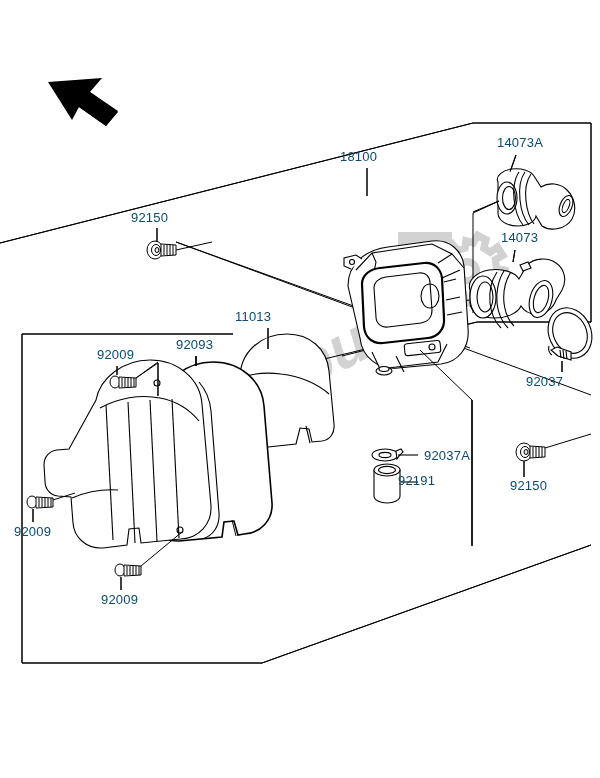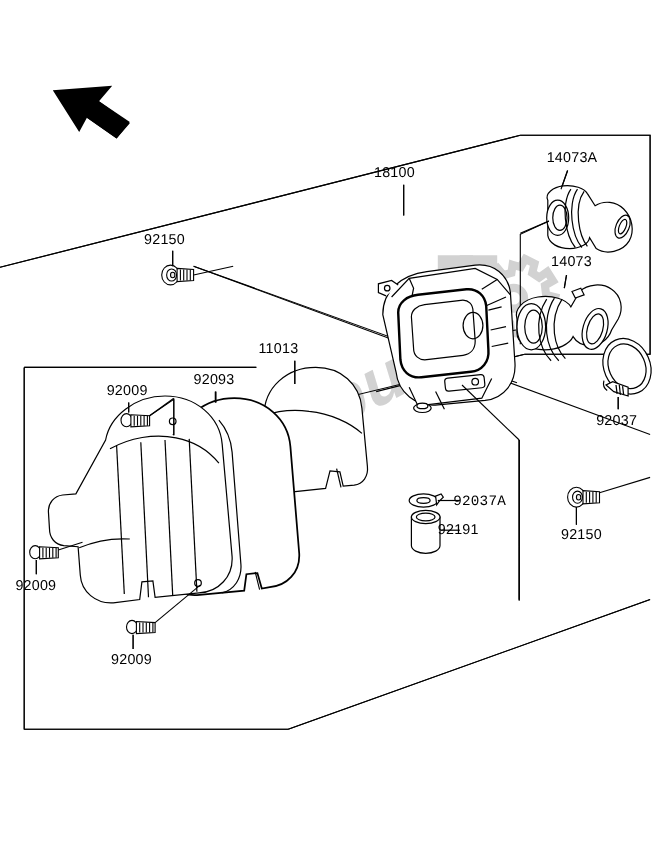--- a/index.html
+++ b/index.html
@@ -21,21 +21,21 @@
   #stage svg {
     position: absolute;
     left: 0;
     top: 0;
   }
   .lbl {
     position: absolute;
     font-family: "Liberation Sans", sans-serif;
     font-size: 13px;
     letter-spacing: 0.2px;
-    color: #000000;
+    color: #0c4a6e;
     white-space: nowrap;
     user-select: none;
   }
 </style>
 </head>
 <body>
 
 <div id="stage">
 
   <svg width="600" height="778" viewBox="0 0 600 778">
@@ -368,29 +368,29 @@
   </svg>
 
   <div class="lbl" style="left:340px; top:149px;">18100</div>
 
   <div class="lbl" style="left:497px; top:135px;">14073A</div>
 
   <div class="lbl" style="left:501px; top:230px;">14073</div>
 
   <div class="lbl" style="left:131px; top:210px;">92150</div>
 
-  <div class="lbl" style="left:542px; top:374px;">92037</div>
+  <div class="lbl" style="left:526px; top:374px;">92037</div>
 
   <div class="lbl" style="left:235px; top:309px;">11013</div>
 
   <div class="lbl" style="left:176px; top:337px;text-align:center;">92093</div>
 
   <div class="lbl" style="left:97px; top:347px;">92009</div>
 
-  <div class="lbl" style="left:412px; top:448px;font-family:Liberation Mono, monospace;">92037A</div>
+  <div class="lbl" style="left:424px; top:448px;">92037A</div>
 
   <div class="lbl" style="left:398px; top:473px;">92191</div>
 
   <div class="lbl" style="left:510px; top:478px;">92150</div>
 
   <div class="lbl" style="left:14px; top:524px;">92009</div>
 
   <div class="lbl" style="left:101px; top:592px;">92009</div>
 
 </div>

